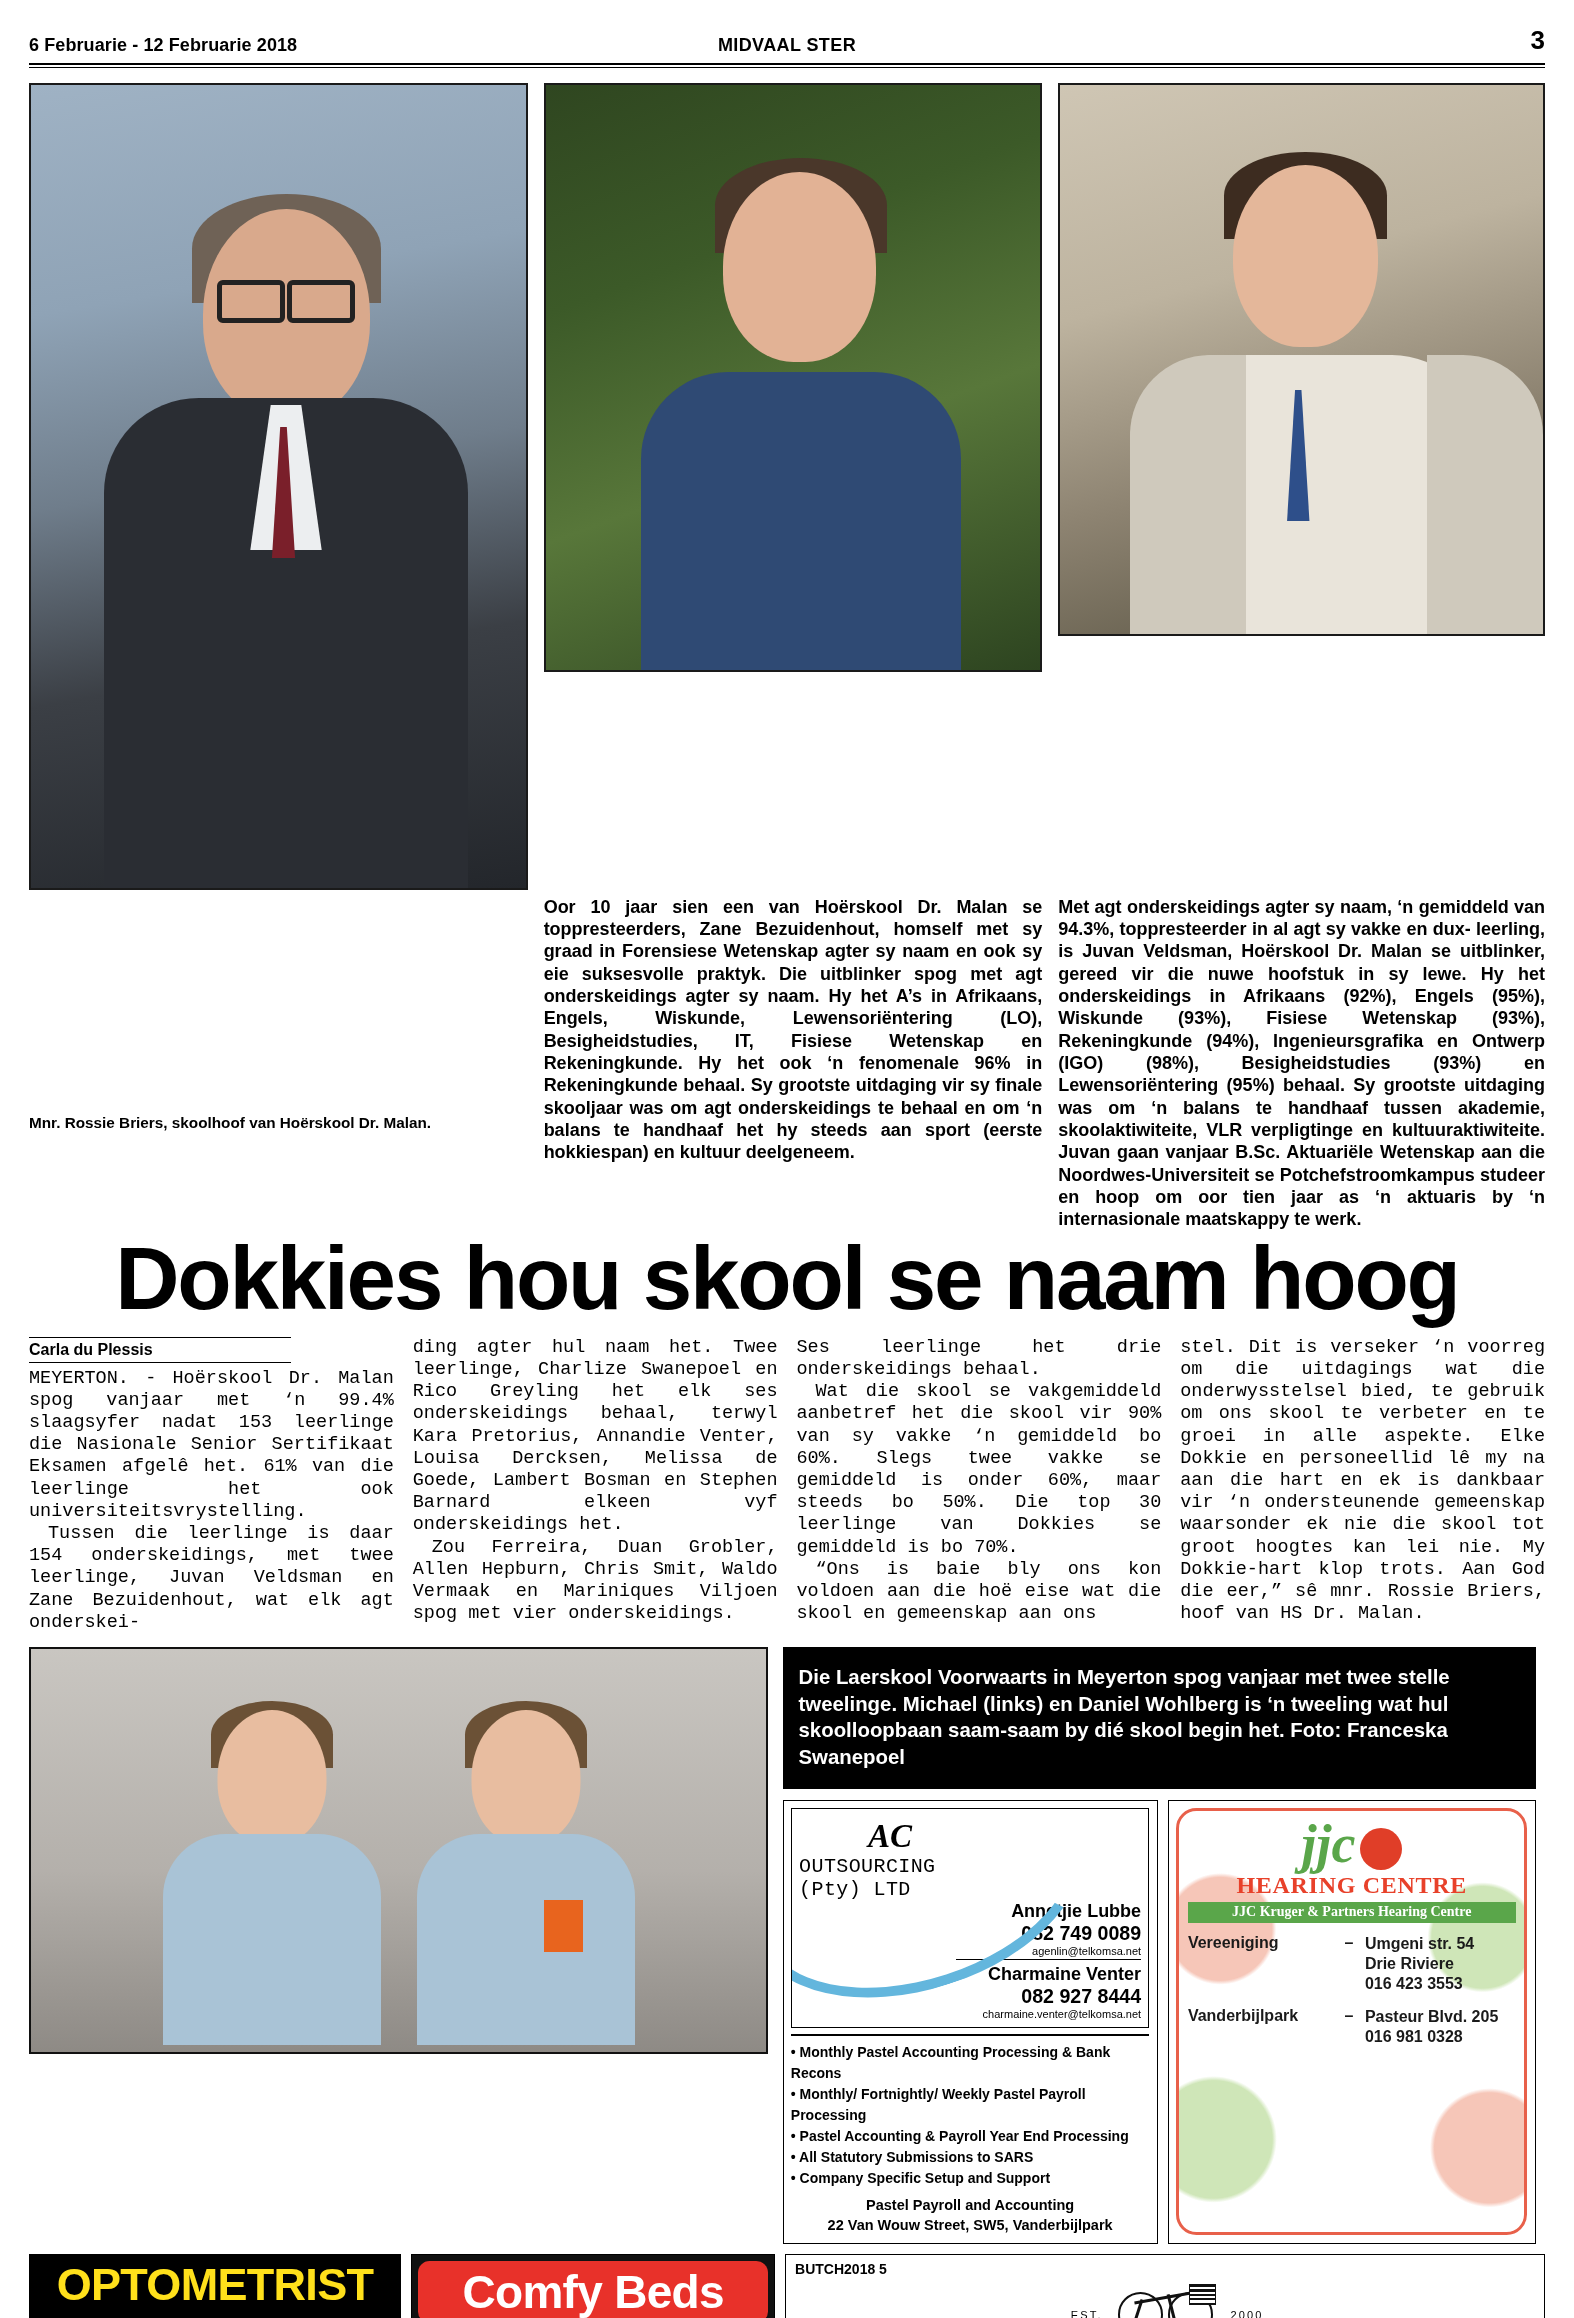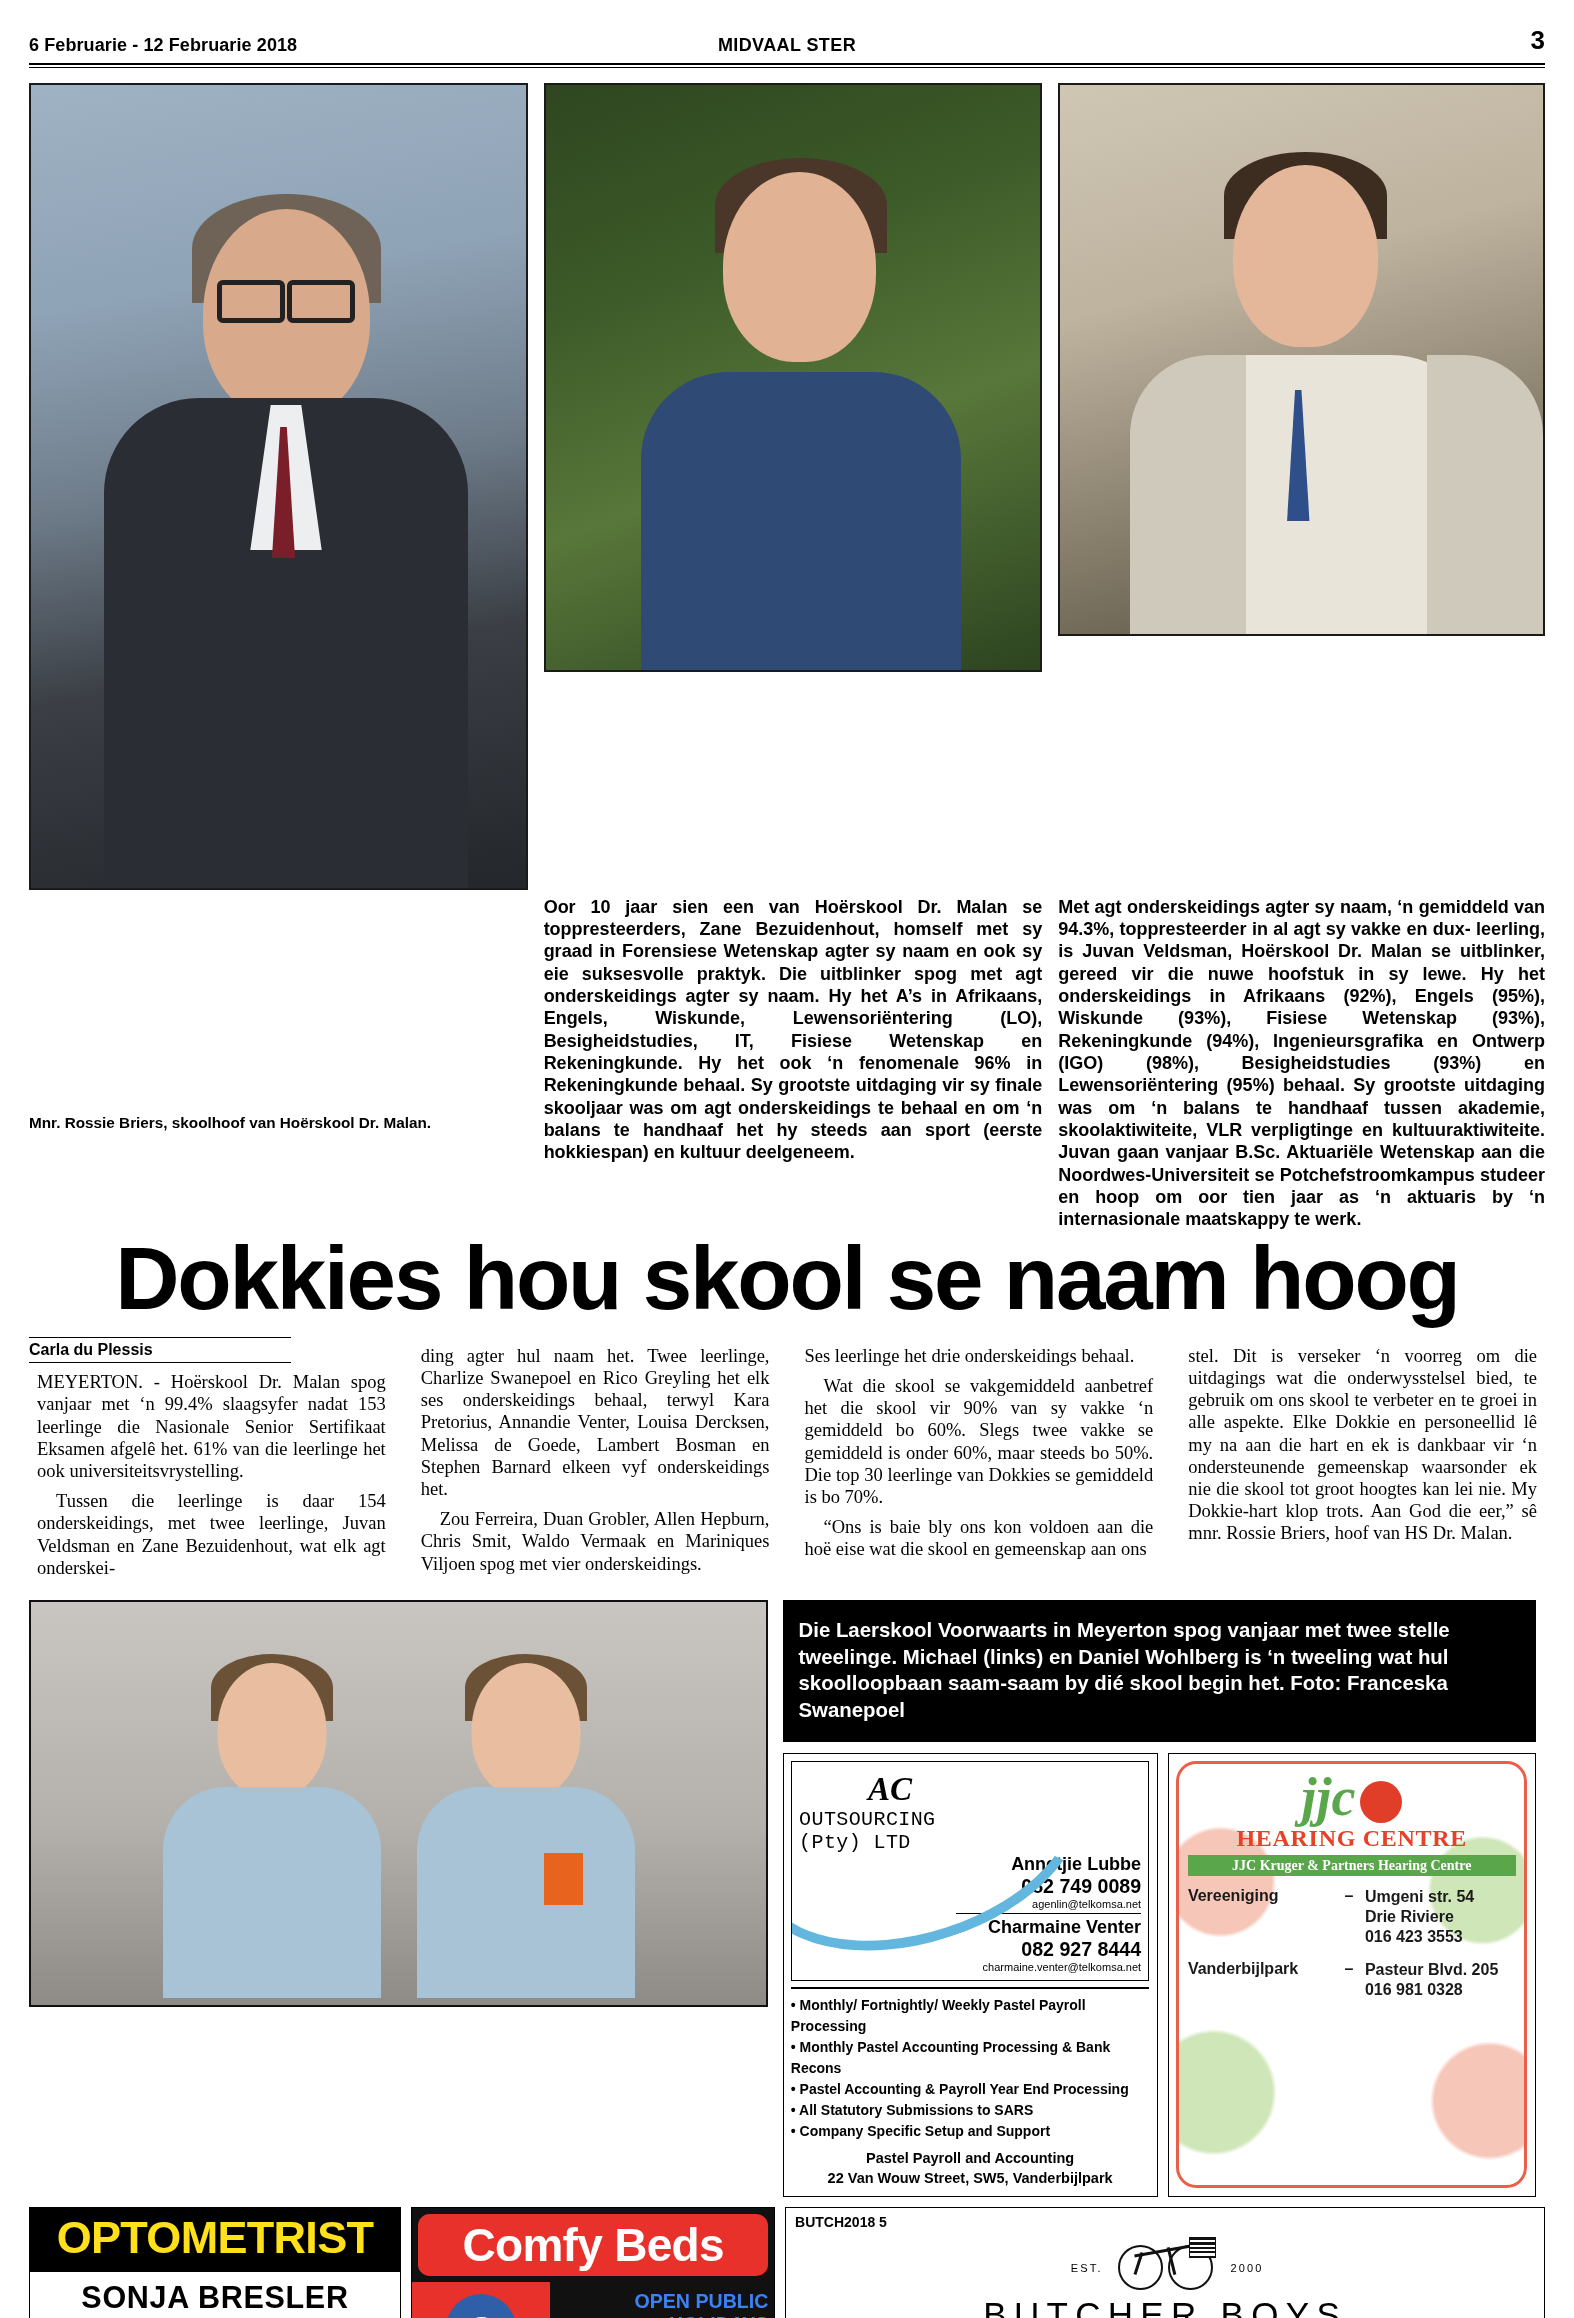--- a/index.html
+++ b/index.html
@@ -56,21 +56,21 @@
   
   .headline{font-size:89px;font-weight:bold;letter-spacing:-2.2px;line-height:.95;margin-top:5.8px;white-space:nowrap;
             transform:scaleX(1.0);text-align:center;}
 
   
   .bodywrap{display:flex;gap:19px;margin-top:16px;}
   .bcol{width:372px;}
   .byline-box{border-top:1.8px solid #000;border-bottom:1.8px solid #000;padding:2.9px 0 3.6px 0;margin-bottom:4.4px;width:262px;}
   .byline{font-size:16px;font-weight:bold;}
   .btext{font-family:"Liberation Serif",serif;font-size:18.5px;line-height:1.2;text-align:justify;hyphens:auto;}
-  .btext p{margin:8px;text-indent:19px;}
+  .btext p{margin:0;text-indent:19px;font-family:Liberation Mono, monospace;}
   .btext p.first{text-indent:0;}
 
   
   .midwrap{display:flex;gap:14.5px;margin-top:13px;}
   .twinphoto{width:739px;height:407px;border:2.2px solid #111;box-sizing:border-box;position:relative;overflow:hidden;
              background:linear-gradient(180deg,#c9c6c1 0%,#b4b0ab 55%,#8e8a85 100%);}
   .twin{position:absolute;bottom:0;}
   .twin .hd{width:109px;height:135px;border-radius:50% 50% 46% 46%;background:#e8bda0;position:absolute;left:50%;transform:translateX(-50%);top:0;}
   .twin .hr{width:122px;height:67px;border-radius:50% 50% 0 0;background:#6b5136;position:absolute;left:50%;transform:translateX(-50%);top:-8.7px;}
   .twin .tor{width:218px;height:211px;background:#a9c3d6;border-radius:63px 63px 0 0;position:absolute;top:124px;left:50%;transform:translateX(-50%);}
@@ -265,22 +265,22 @@
               <div class="ac-name">Annetjie Lubbe</div>
               <div class="ac-num">082 749 0089</div>
               <div class="ac-mail">agenlin@telkomsa.net</div>
               <div class="ac-sep"></div>
               <div class="ac-name">Charmaine Venter</div>
               <div class="ac-num">082 927 8444</div>
               <div class="ac-mail">charmaine.venter@telkomsa.net</div>
             </div>
           </div>
           <div class="ac-bullets">
+            <div>• <span>Monthly Pastel Accounting Processing &amp; Bank Recons</span></div>
             <div>• <span>Monthly/ Fortnightly/ Weekly Pastel Payroll Processing</span></div>
-            <div>• <span>Monthly Pastel Accounting Processing &amp; Bank Recons</span></div>
             <div>• <span>Pastel Accounting &amp; Payroll Year End Processing</span></div>
             <div>• <span>All Statutory Submissions to SARS</span></div>
             <div>• <span>Company Specific Setup and Support</span></div>
           </div>
           <div class="ac-foot">
             <div class="ac-swoosh2"></div>
             <div>Pastel Payroll and Accounting</div>
             <div>22 Van Wouw Street, SW5, Vanderbijlpark</div>
           </div>
         </div>

